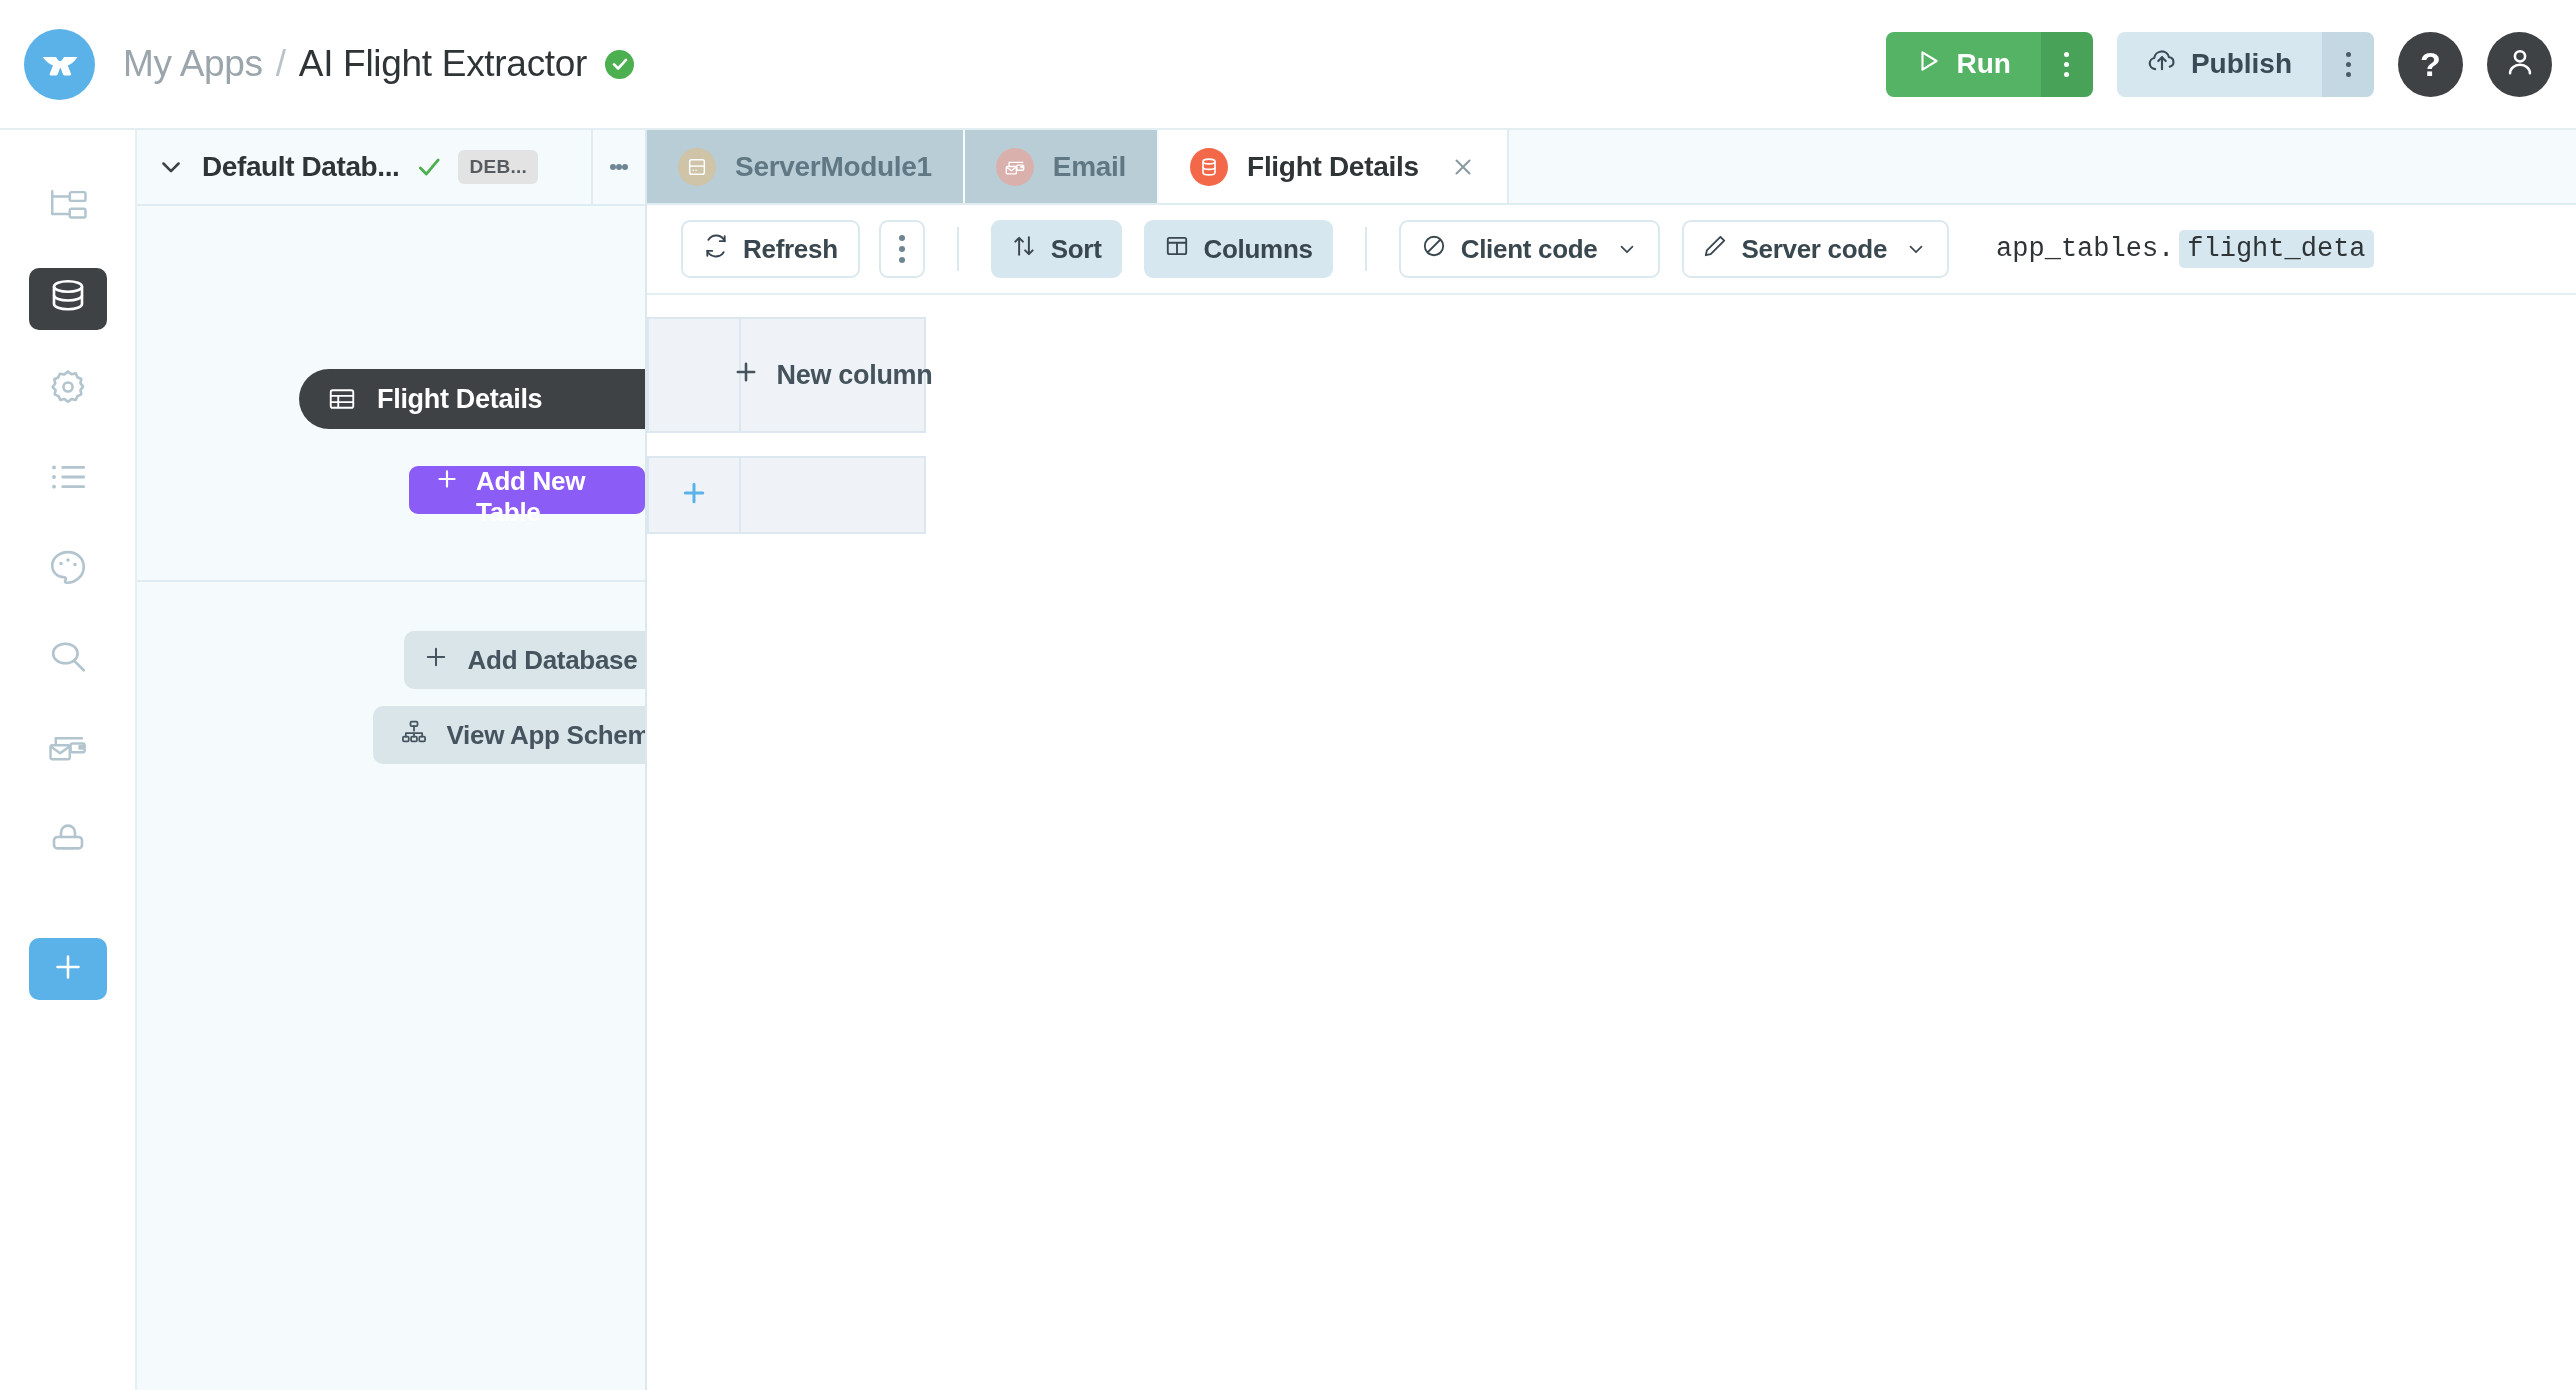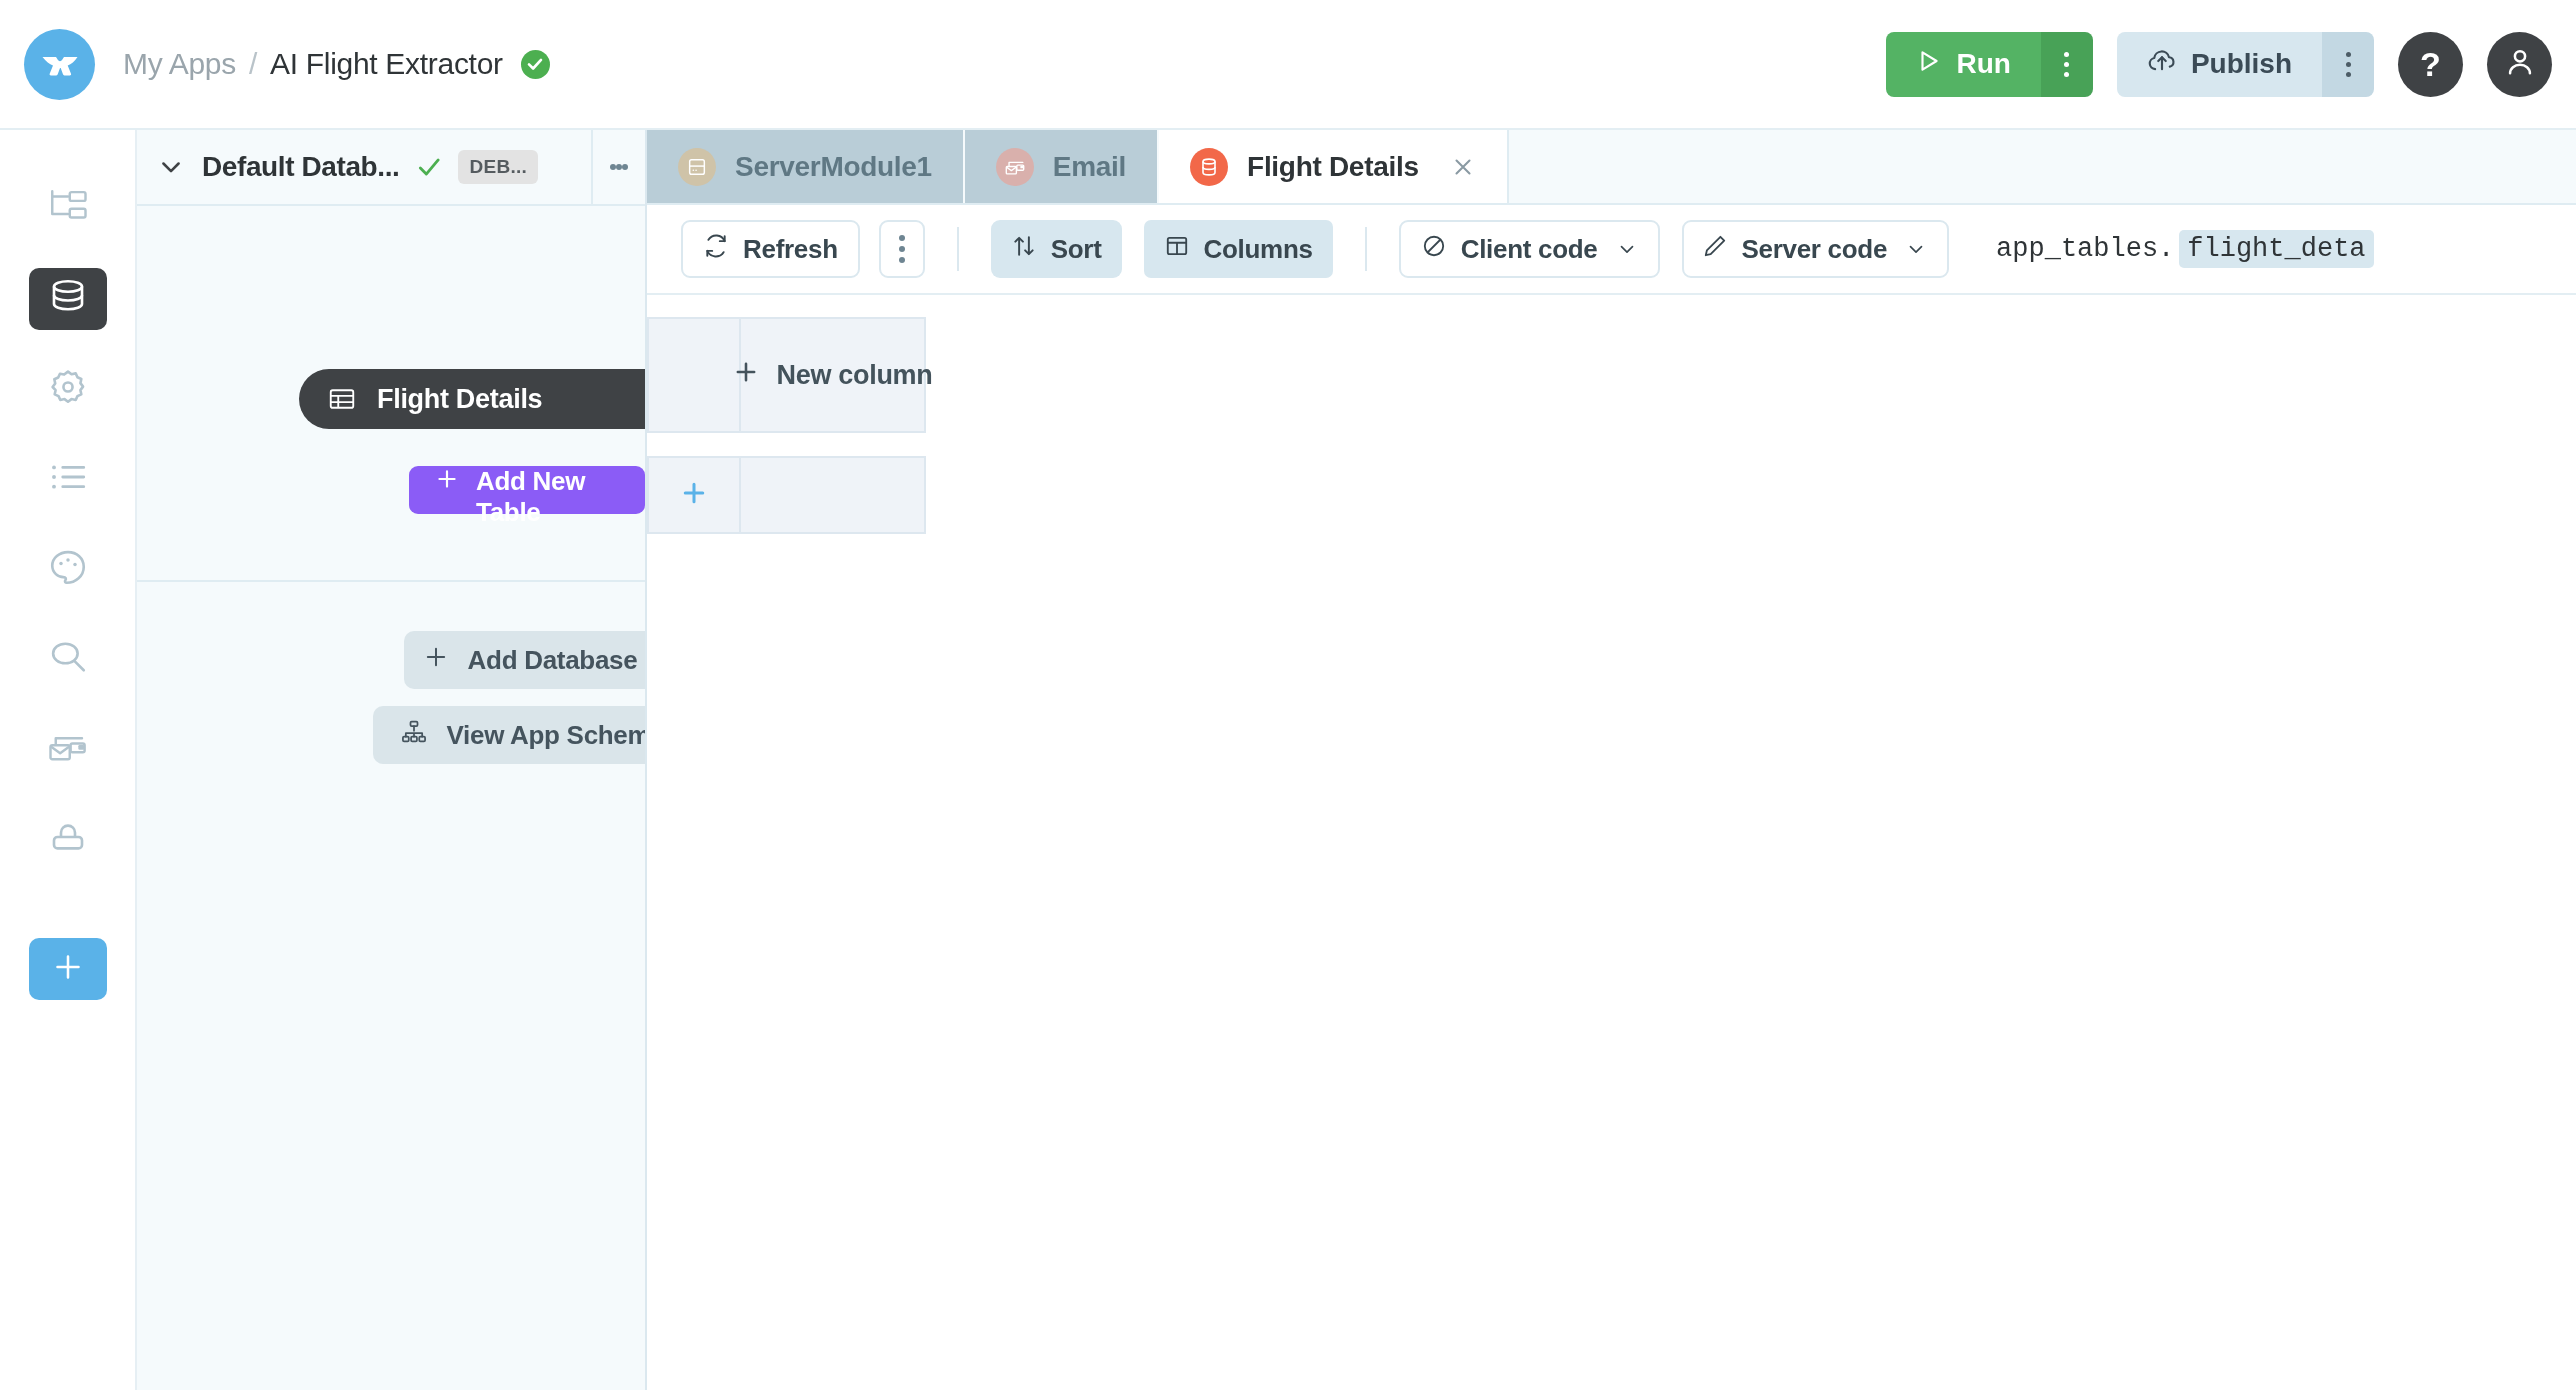--- a/index.html
+++ b/index.html
@@ -17,21 +17,21 @@
     border-bottom: 2px solid #e3eef3;
     display: flex; align-items: center;
   }
   #logo {
     width: 71px; height: 71px; border-radius: 50%;
     background: #5ab2e8; margin-left: 24px;
     display: flex; align-items: center; justify-content: center;
   }
   #breadcrumb {
     margin-left: 28px; display: flex; align-items: center; gap: 13px;
-    font-size: 30px; letter-spacing: -0.3px;
+    font-size: 37px; letter-spacing: -0.3px;
   }
   .bc-myapps { color: #9aa5ac; }
   .bc-sep { color: #b9c3c9; font-weight: 400; }
   .bc-app { color: #2f3437; font-weight: 400; }
   #status-check {
     width: 29px; height: 29px; border-radius: 50%;
     background: #4caf50; display: flex; align-items: center; justify-content: center;
     margin-left: 5px;
   }
 
@@ -180,21 +180,21 @@
   .tb-solid { background: #d7e7ef; }
   #tb-refresh { margin-left: 34px; }
   #tb-kebab {
     margin-left: 19px; width: 46px; height: 58px; border-radius: 9px;
     background: #ffffff; border: 2px solid #dbe8ef;
     display: flex; align-items: center; justify-content: center;
   }
   #tb-kebab i { width: 6px; height: 6px; border-radius: 50%; background: #6e8592; display: block; }
   .tb-sep { width: 2px; height: 44px; background: #dbe8ef; margin: 0 32px; }
   #tb-sort { }
-  #tb-columns { margin-left: 22px; border-radius: 7px; }
+  #tb-columns { margin-left: 22px; }
   #tb-client { }
   #tb-server { margin-left: 22px; padding-left: 18px; }
   #code-snippet {
     margin-left: 47px; font-family: "Liberation Mono", monospace;
     font-size: 27px; color: #2f3437; white-space: nowrap;
     display: flex; align-items: center;
   }
   #code-hl {
     background: #d7e7ef; border-radius: 5px; padding: 4px 8px; margin-left: 5px;
   }

